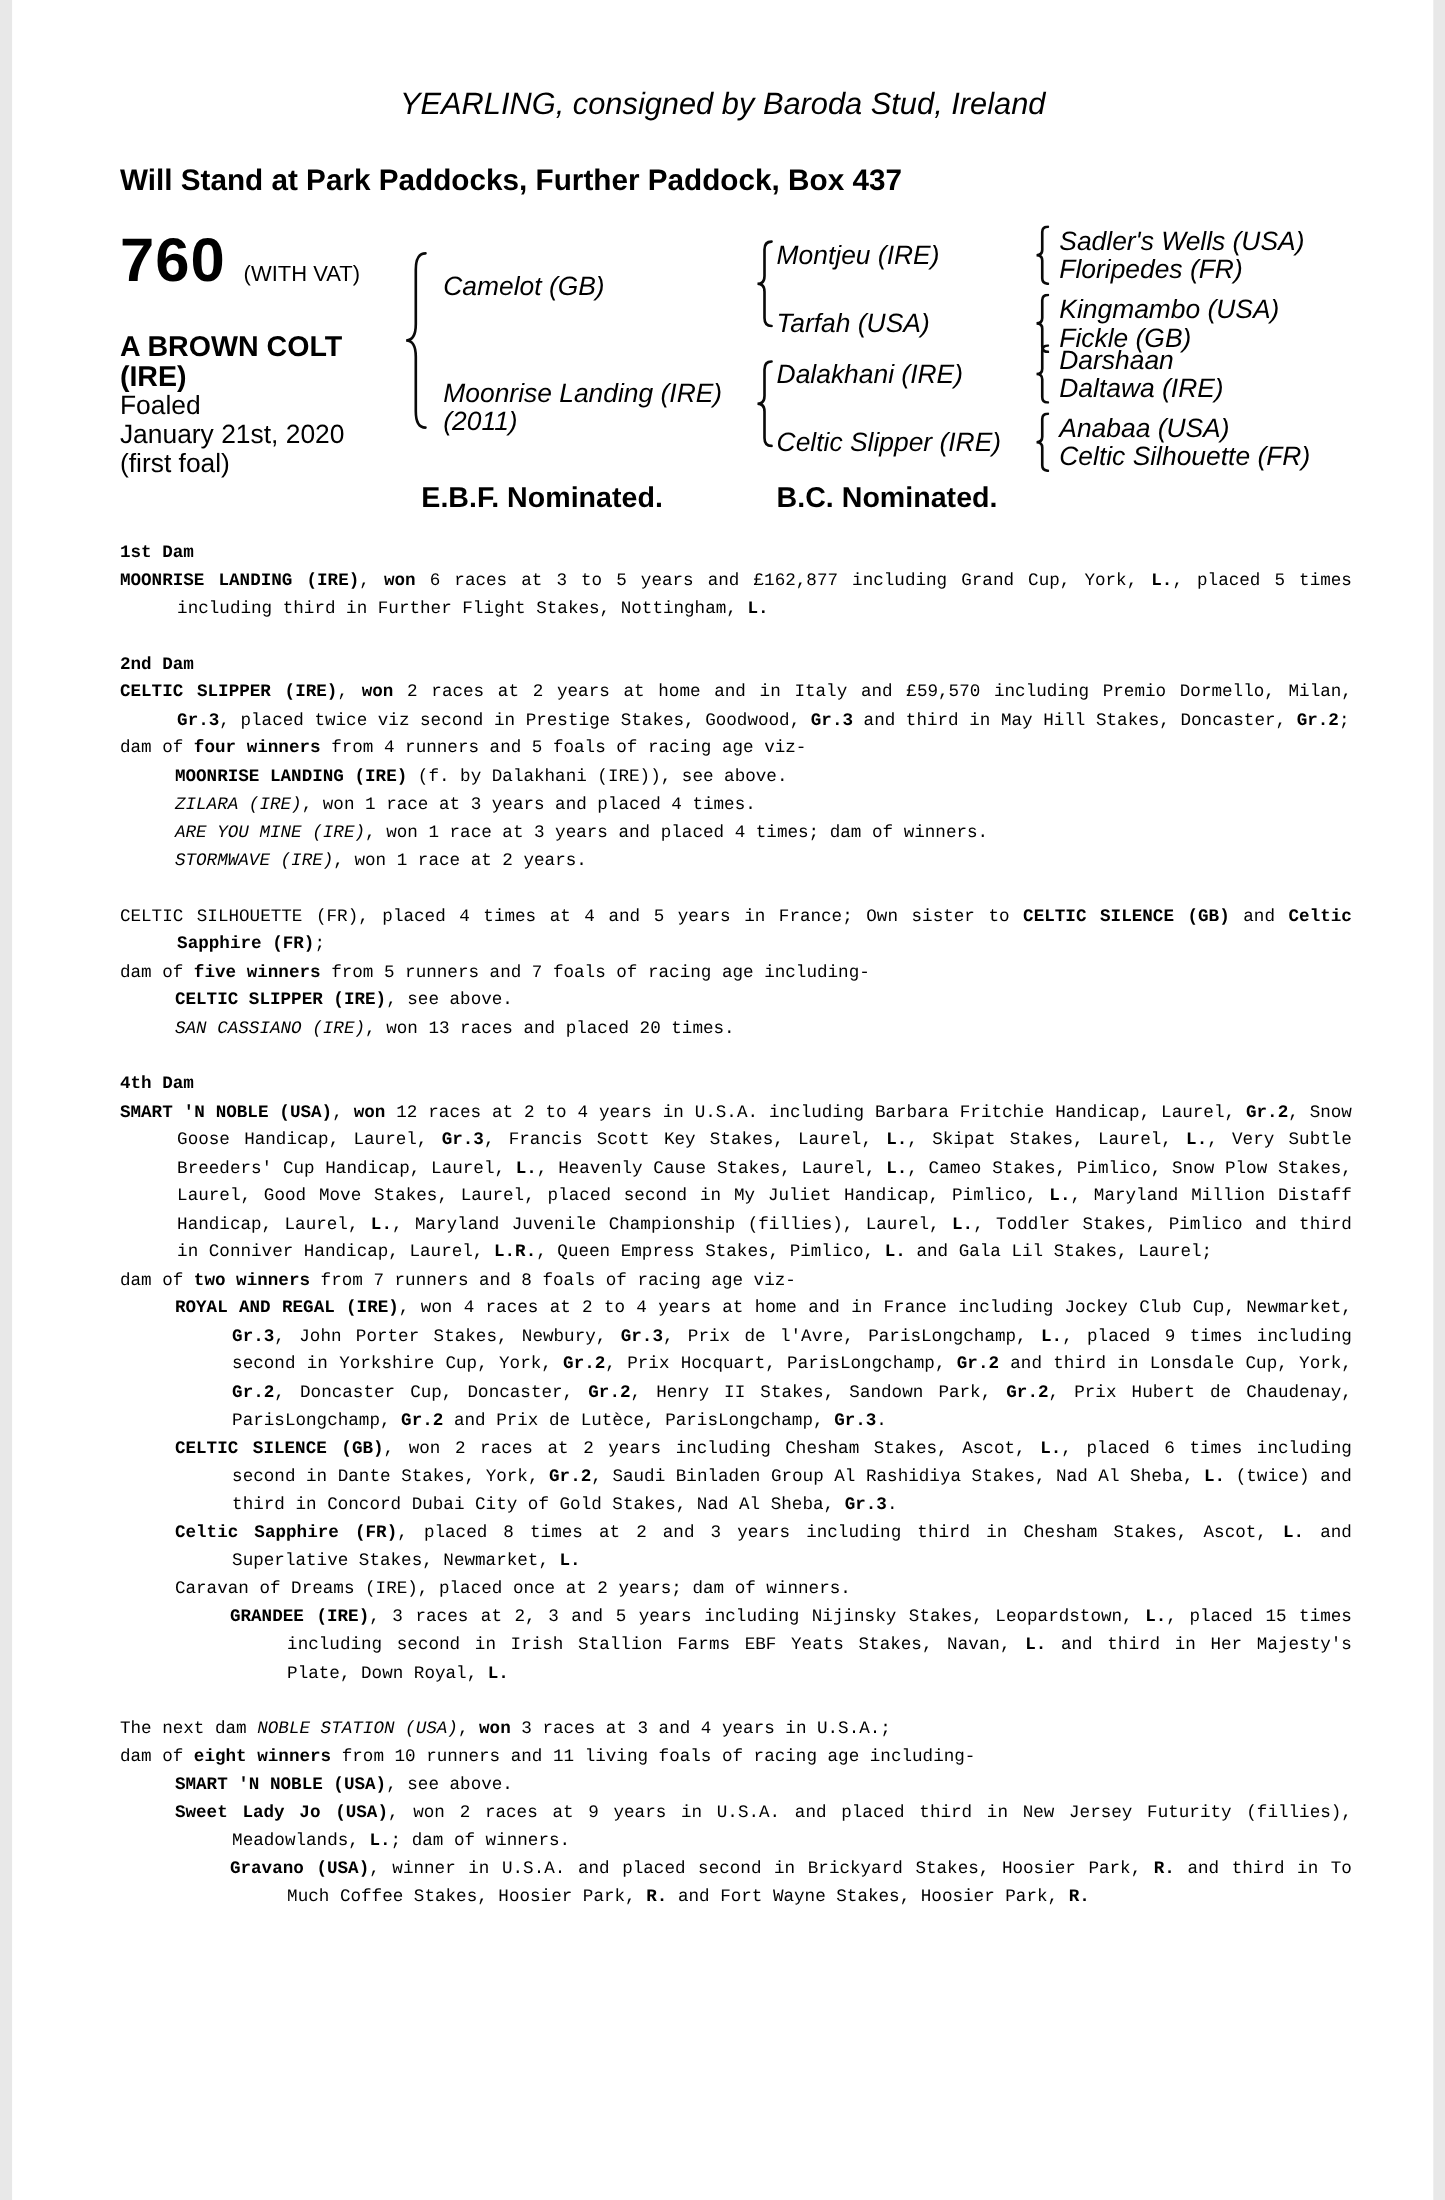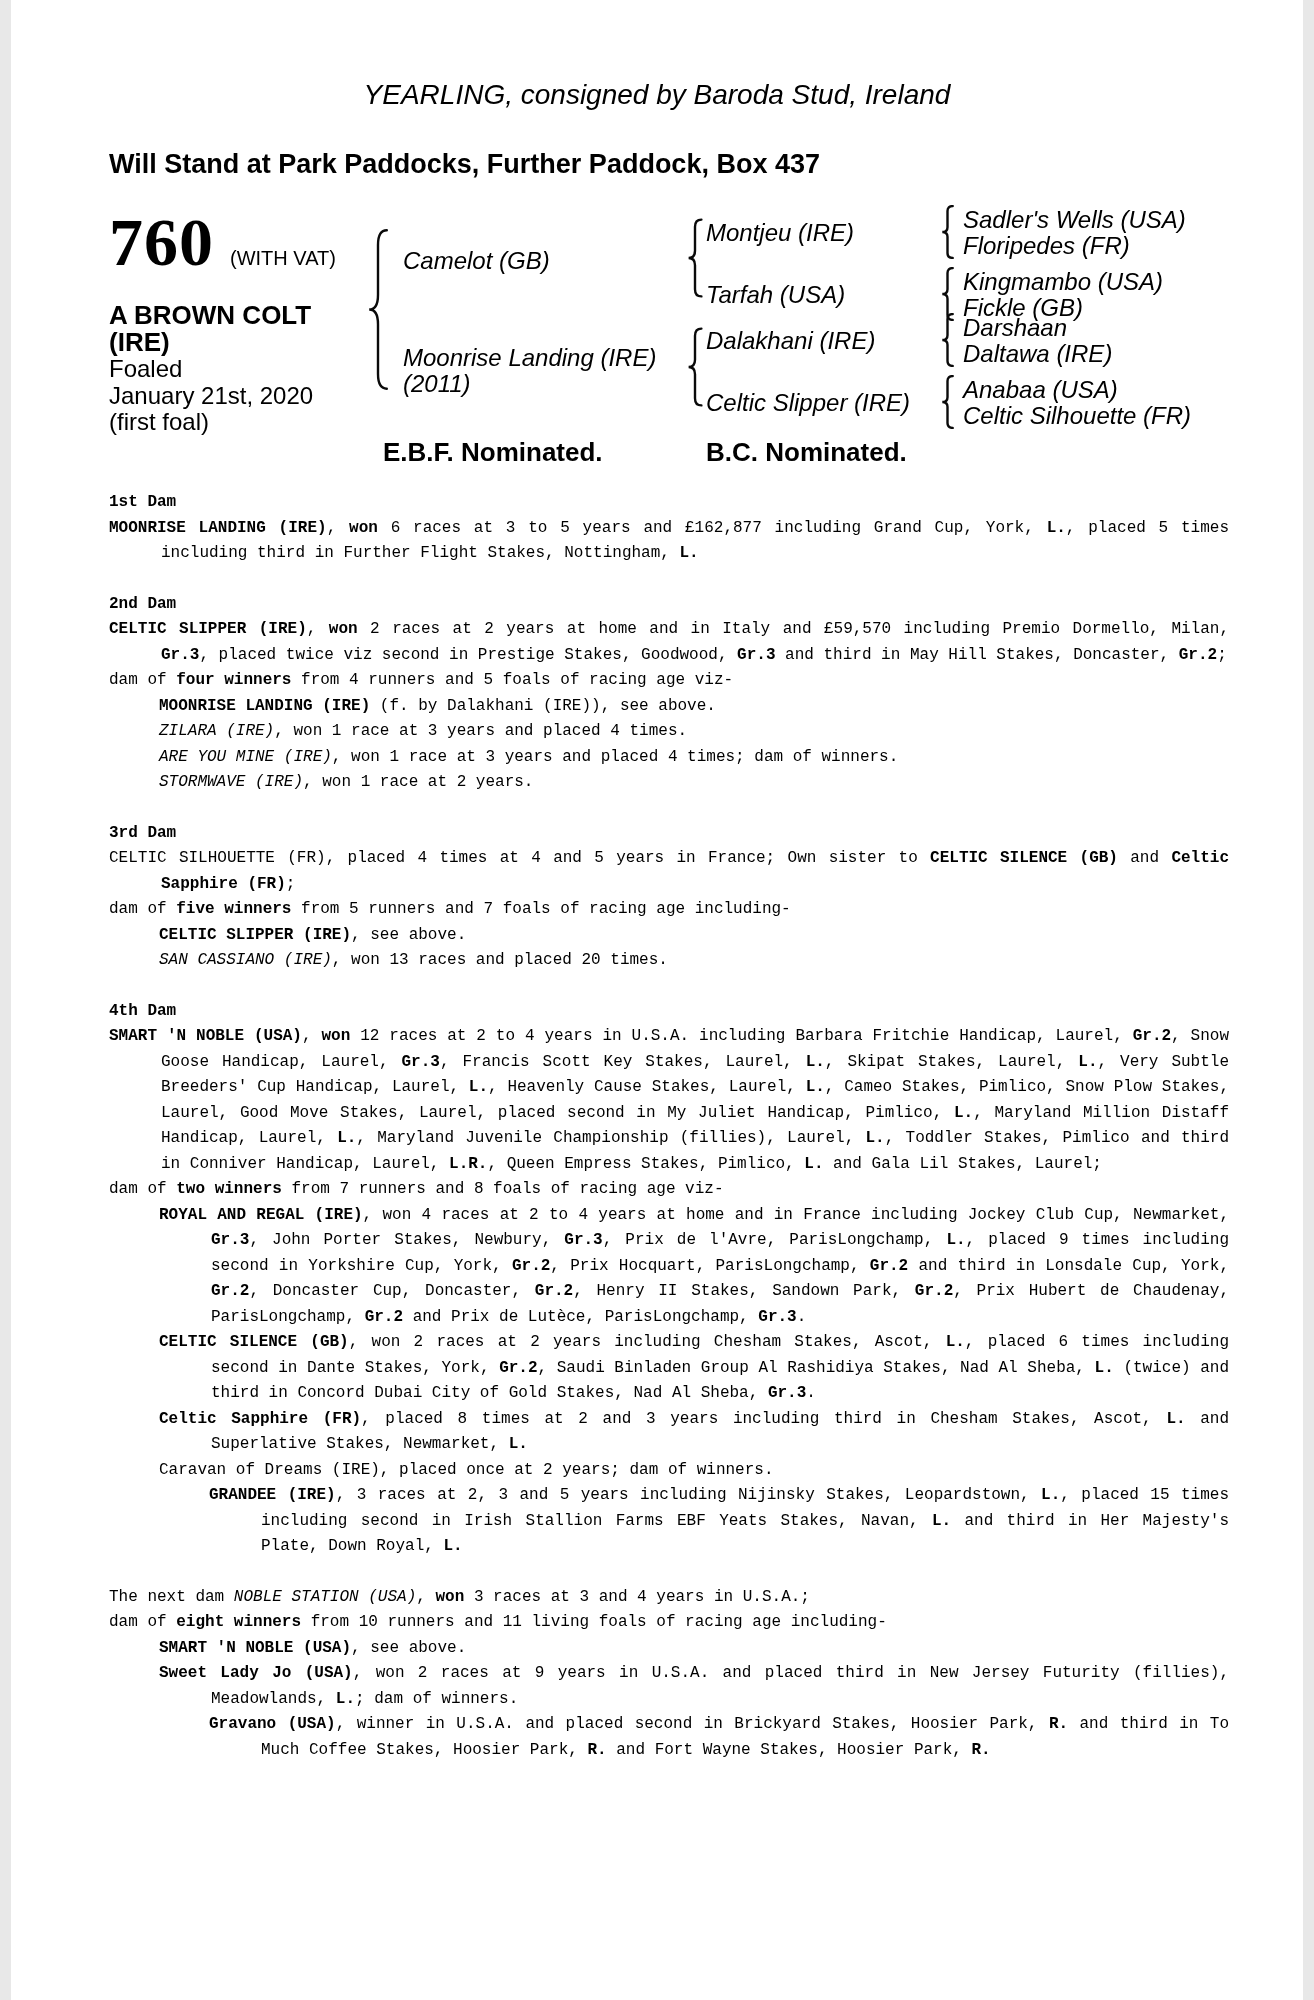--- a/index.html
+++ b/index.html
@@ -17,21 +17,21 @@
     position:absolute; top:80px; left:0; width:100%;
     text-align:center; font-style:italic; font-size:28px; line-height:30px;
   }
   .stand-line {
     position:absolute; top:150px; left:98px;
     font-weight:700; font-size:27px; line-height:29px;text-align:center;
   }
   
   .ped-grid { position:absolute; top:200px; left:0; width:1314px; height:270px; }
   .lot-row { position:absolute; left:98px; top:8px; white-space:nowrap; }
-  .lot-num { font-size:68px; font-weight:700; line-height:1; letter-spacing:1px;font-family:Liberation Serif, serif; }
+  .lot-num { font-size:56px; font-weight:700; line-height:1; letter-spacing:1px; }
   .lot-vat { font-size:20px; margin-left:16px; }
   .desc { position:absolute; left:98px; top:90px;margin-top:12px; }
   .desc .bold-line { font-weight:700; font-size:26px; line-height:27px; }
   .desc .reg-line  { font-size:24px; line-height:26.5px; }
   .ped-name { position:absolute; font-size:24px; line-height:26px; white-space:nowrap;font-style:italic; }
   .brace { position:absolute; }
   .brace path { stroke:#0a0a0a; fill:none; stroke-width:2.4; vector-effect:non-scaling-stroke; stroke-linecap:round; }
   .nominated { position:absolute; font-weight:700; font-size:26px; white-space:nowrap; }
   
   .ped-text {
@@ -123,21 +123,20 @@
       <div class="dam-section">
         <p class="dam-head">2nd Dam</p>
         <p class="lvl0"><span class="b">CELTIC SLIPPER (IRE)</span><span>, </span><span class="b">won</span><span> 2 races at 2 years at home and in Italy and £59,570 including Premio Dormello, Milan, </span><span class="b">Gr.3</span><span>, placed twice viz second in Prestige Stakes, Goodwood, </span><span class="b">Gr.3</span><span> and third in May Hill Stakes, Doncaster, </span><span class="b">Gr.2</span><span>;</span></p>
         <p class="lvl0"><span>dam of </span><span class="b">four winners</span><span> from 4 runners and 5 foals of racing age viz-</span></p>
         <p class="lvl1"><span class="b">MOONRISE LANDING (IRE)</span><span> (f. by Dalakhani (IRE)), see above.</span></p>
         <p class="lvl1"><span class="i">ZILARA (IRE)</span><span>, won 1 race at 3 years and placed 4 times.</span></p>
         <p class="lvl1"><span class="i">ARE YOU MINE (IRE)</span><span>, won 1 race at 3 years and placed 4 times; dam of winners.</span></p>
         <p class="lvl1"><span class="i">STORMWAVE (IRE)</span><span>, won 1 race at 2 years.</span></p>
       </div>
       <div class="dam-section">
-        <p class="dam-head">3rd Dam</p>
         <p class="lvl0"><span>CELTIC SILHOUETTE (FR), placed 4 times at 4 and 5 years in France; Own sister to </span><span class="b">CELTIC SILENCE (GB)</span><span> and </span><span class="b">Celtic Sapphire (FR)</span><span>;</span></p>
         <p class="lvl0"><span>dam of </span><span class="b">five winners</span><span> from 5 runners and 7 foals of racing age including-</span></p>
         <p class="lvl1"><span class="b">CELTIC SLIPPER (IRE)</span><span>, see above.</span></p>
         <p class="lvl1"><span class="i">SAN CASSIANO (IRE)</span><span>, won 13 races and placed 20 times.</span></p>
       </div>
       <div class="dam-section">
         <p class="dam-head">4th Dam</p>
         <p class="lvl0"><span class="b">SMART 'N NOBLE (USA)</span><span>, </span><span class="b">won</span><span> 12 races at 2 to 4 years in U.S.A. including Barbara Fritchie Handicap, Laurel, </span><span class="b">Gr.2</span><span>, Snow Goose Handicap, Laurel, </span><span class="b">Gr.3</span><span>, Francis Scott Key Stakes, Laurel, </span><span class="b">L.</span><span>, Skipat Stakes, Laurel, </span><span class="b">L.</span><span>, Very Subtle Breeders' Cup Handicap, Laurel, </span><span class="b">L.</span><span>, Heavenly Cause Stakes, Laurel, </span><span class="b">L.</span><span>, Cameo Stakes, Pimlico, Snow Plow Stakes, Laurel, Good Move Stakes, Laurel, placed second in My Juliet Handicap, Pimlico, </span><span class="b">L.</span><span>, Maryland Million Distaff Handicap, Laurel, </span><span class="b">L.</span><span>, Maryland Juvenile Championship (fillies), Laurel, </span><span class="b">L.</span><span>, Toddler Stakes, Pimlico and third in Conniver Handicap, Laurel, </span><span class="b">L.R.</span><span>, Queen Empress Stakes, Pimlico, </span><span class="b">L.</span><span> and Gala Lil Stakes, Laurel;</span></p>
         <p class="lvl0"><span>dam of </span><span class="b">two winners</span><span> from 7 runners and 8 foals of racing age viz-</span></p>
         <p class="lvl1"><span class="b">ROYAL AND REGAL (IRE)</span><span>, won 4 races at 2 to 4 years at home and in France including Jockey Club Cup, Newmarket, </span><span class="b">Gr.3</span><span>, John Porter Stakes, Newbury, </span><span class="b">Gr.3</span><span>, Prix de l'Avre, ParisLongchamp, </span><span class="b">L.</span><span>, placed 9 times including second in Yorkshire Cup, York, </span><span class="b">Gr.2</span><span>, Prix Hocquart, ParisLongchamp, </span><span class="b">Gr.2</span><span> and third in Lonsdale Cup, York, </span><span class="b">Gr.2</span><span>, Doncaster Cup, Doncaster, </span><span class="b">Gr.2</span><span>, Henry II Stakes, Sandown Park, </span><span class="b">Gr.2</span><span>, Prix Hubert de Chaudenay, ParisLongchamp, </span><span class="b">Gr.2</span><span> and Prix de Lutèce, ParisLongchamp, </span><span class="b">Gr.3</span><span>.</span></p>

